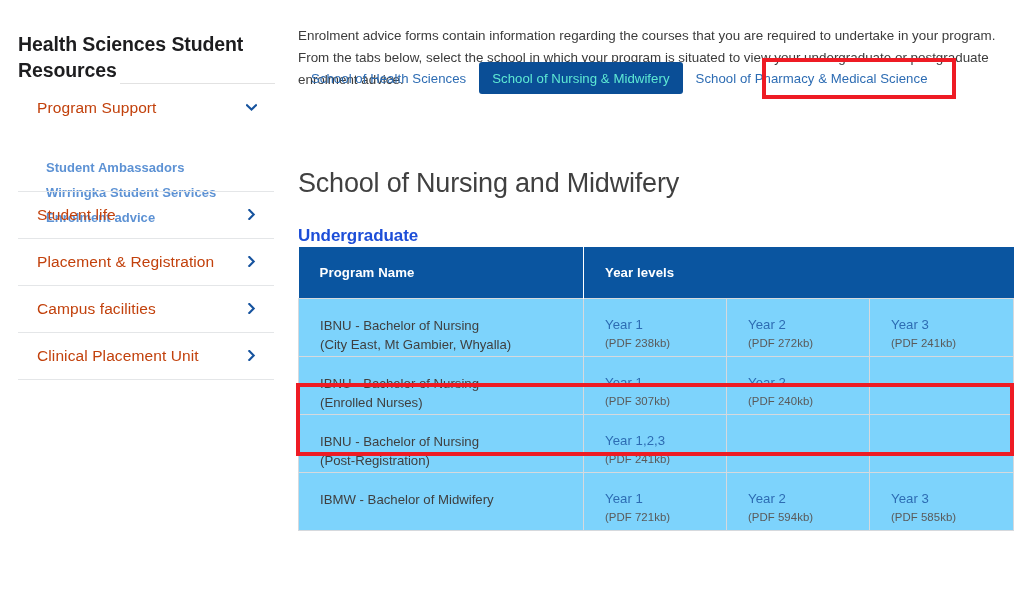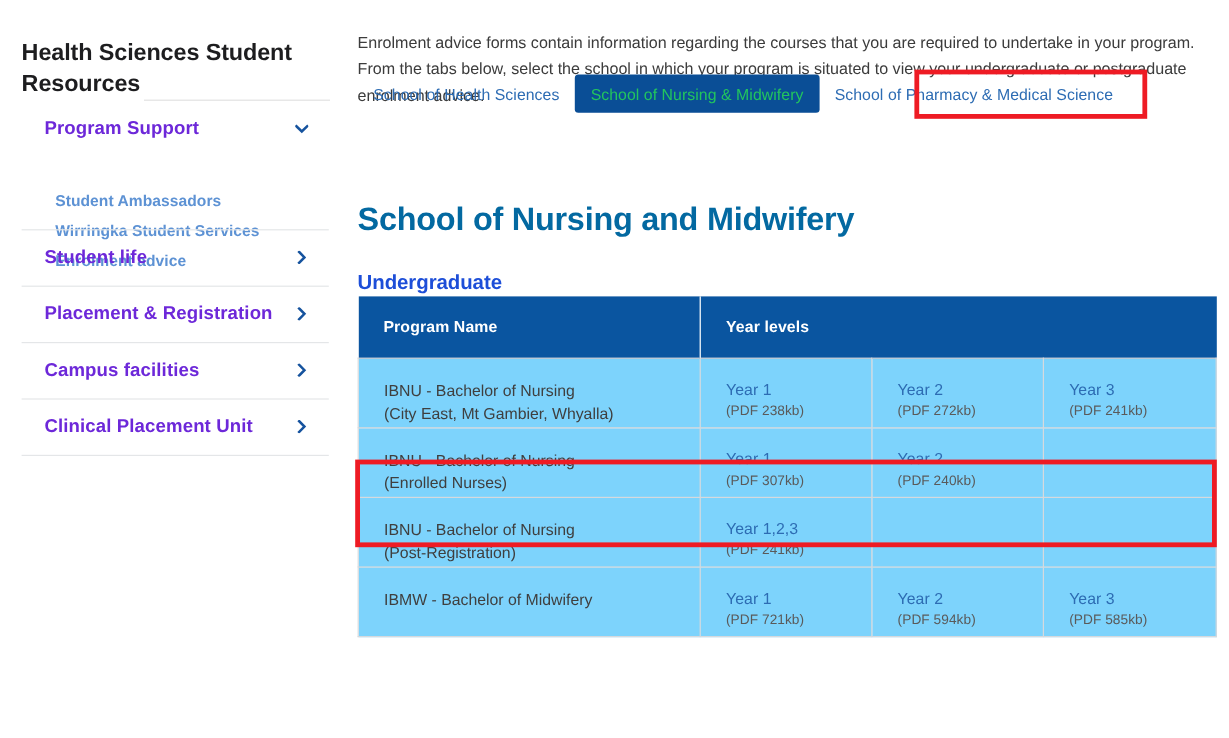--- a/index.html
+++ b/index.html
@@ -58,22 +58,22 @@
     display: flex;
     align-items: center;
     border-top: 1px solid #e4e6e8;
     padding-left: 19px;
     box-sizing: border-box;
     cursor: pointer;
   }
   .nav-top-item.first { border-top: none; }
   .nav-top-label {
     font-size: 15.5px;
-    font-weight: bold;
-    color: #6d28d9;
+    font-weight: normal;
+    color: #c2410c;
     letter-spacing: 0.1px;
   }
   .chev {
     position: absolute;
     right: 17px;
     top: 50%;
     width: 11px;
     height: 11px;
     margin-top: -6px;
     display: block;
@@ -133,42 +133,42 @@
     align-items: center;
     padding: 0 13px;
     font-size: 13.2px;
     color: #2d6cb3;
     cursor: pointer;
     white-space: nowrap;
     letter-spacing: 0.05px;
   }
   .tab.active {
     background: #0a4e96;
-    color: #22c55e;
+    color: #5eead4;
     border-radius: 3px;
   }
   #tab-highlight {
     position: absolute;
     left: 470px;
     top: 58px;
     width: 194px;
     height: 41px;
     border: 4px solid #ee1b24;
     box-sizing: border-box;
     pointer-events: none;
     z-index: 6;
   }
 
   #page-heading {
     position: absolute;
     left: 6px;
     top: 150px;
     font-size: 27px;
-    font-weight: bold;
-    color: #0369a1;
+    font-weight: normal;
+    color: #404040;
     letter-spacing: -0.2px;
   }
   #section-heading {
     position: absolute;
     left: 6px;
     top: 212px;
     font-size: 17px;
     font-weight: bold;
     color: #1d4ed8;
     letter-spacing: -0.05px;

